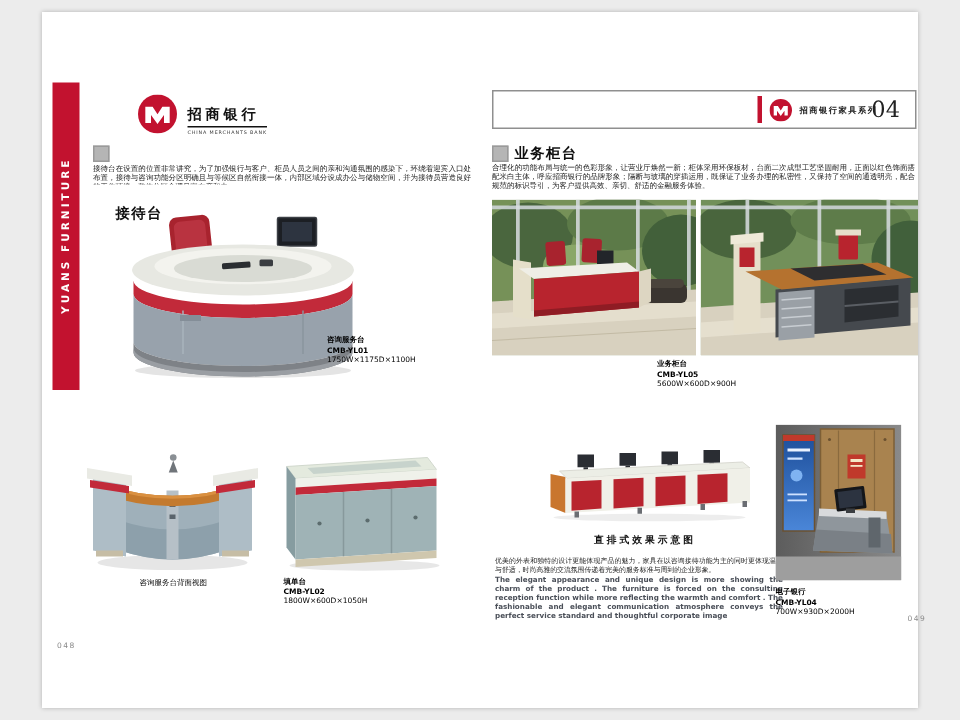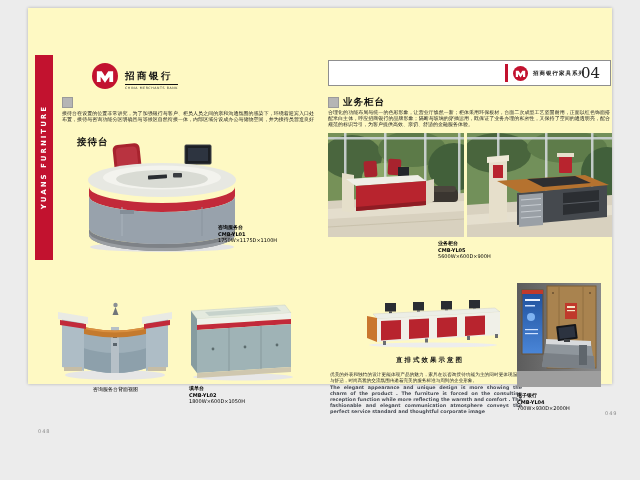--- a/index.html
+++ b/index.html
@@ -1,17 +1,17 @@
 <!DOCTYPE html>
 <html><head>
 <meta charset="utf-8">
 <style>
   html,body{margin:0;padding:0;width:640px;height:480px;overflow:hidden;
     background:#ececec;font-family:"DejaVu Sans","Liberation Sans",sans-serif;}
-  .spread{position:absolute;left:28px;top:8px;width:584px;height:376px;background:#fef9c3;
+  .spread{position:absolute;left:28px;top:8px;width:584px;height:464px;background:#ffffff;
     box-shadow:0 0 3px rgba(0,0,0,.25);}
   .abs{position:absolute;}
   
   .sidebar{left:7px;top:47px;width:18px;height:205px;background:#c2122f;display:flex;
     align-items:center;justify-content:center;}
   .sidebar-text{writing-mode:vertical-rl;transform:rotate(180deg);color:#fff;
     font-size:7px;font-weight:bold;letter-spacing:2px;white-space:nowrap;}
   
   .logo-circle{width:26px;height:26px;}
   .logo-cn{font-size:9.5px;font-weight:bold;letter-spacing:2.5px;color:#111;

